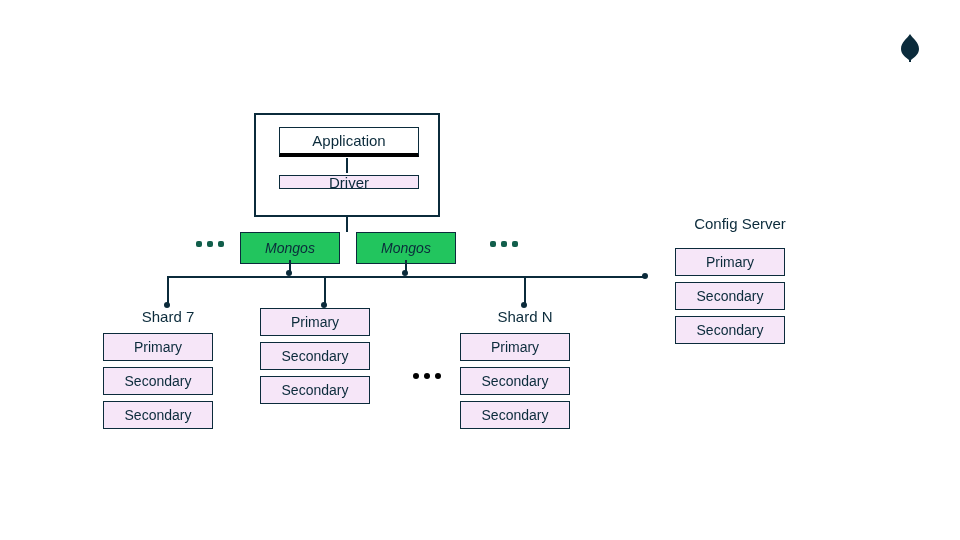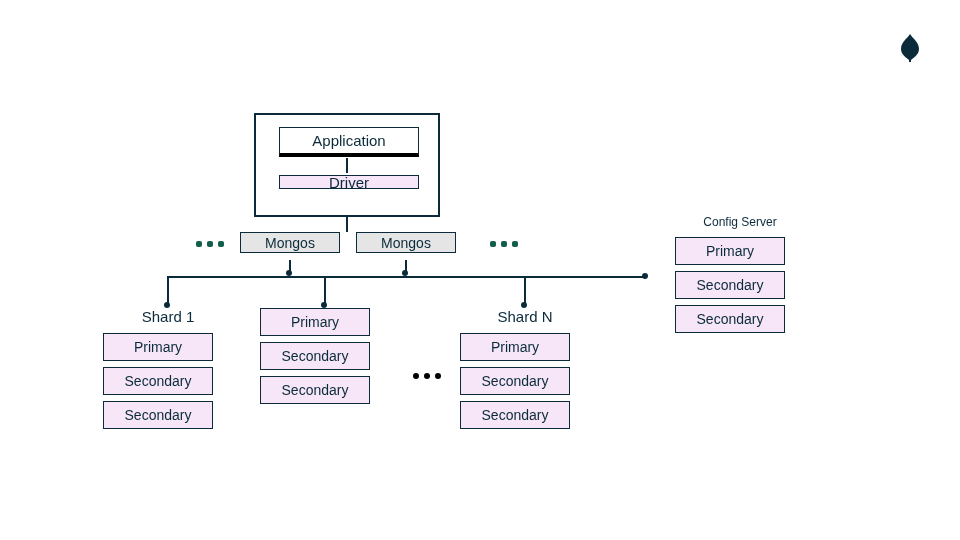--- a/index.html
+++ b/index.html
@@ -23,23 +23,23 @@
   .app-box { top: 12px; height: 30px; border-bottom: 4px solid #000; }
   .driver-box { top: 60px; height: 14px; background: #f6e6f8; }
 
   
   .app-driver-connector {
     position: absolute; left: 346px; top: 158px; width: 2px; height: 15px; background: #0b2b3b;
   }
 
   
   .mongos-box {
-    position: absolute; top: 232px; width: 100px; height: 21px;
-    border: 1px solid #0b2b3b; background: #e5e5e5;
-    font-size: 14px; display: flex; align-items: center; justify-content: center;
+    position: absolute; top: 232px; width: 100px; height: 32px;
+    border: 1px solid #0b2b3b; background: #22c55e;
+    font-size: 14px; display: flex; align-items: center; justify-content: center; font-style: italic;
   }
   .mongos1 { left: 240px; }
   .mongos2 { left: 356px; }
 
   
   .dots-teal { position: absolute; top: 241px; display: flex; gap: 5px; }
   .dots-teal span { width: 6px; height: 6px; background: #115e4b; border-radius: 2px; }
   .dots-teal.left { left: 196px; }
   .dots-teal.right { left: 490px; }
 
@@ -58,21 +58,21 @@
   }
   .shard1 { left: 103px; }
   .shard2 { left: 260px; }
   .shardN { left: 460px; }
 
   .dots-black { position: absolute; left: 413px; top: 373px; display: flex; gap: 5px; }
   .dots-black span { width: 6px; height: 6px; background: #000; border-radius: 50%; }
 
   
   .config-group { position: absolute; left: 675px; top: 215px; width: 130px; text-align: center; }
-  .config-title { font-size: 12px; margin-bottom: 8px; color: #0b2b3b; }
+  .config-title { font-size: 15px; margin-bottom: 16px; color: #0b2b3b; }
 </style>
 </head>
 <body>
 
 <div class="canvas">
 
   <div class="logo">
     <svg viewBox="0 0 20 28">
         <path d="M10 0 C7 5 1 8 1 15 C1 21 7 24 9 26 L9 28 L11 28 L11 26 C13 24 19 21 19 15 C19 8 13 5 10 0 Z" fill="#0b2b3b"></path>
       </svg>
@@ -108,21 +108,21 @@
   <div class="dot-end" style="left:642px; top:273px;"></div>
 
   <div class="v-line" style="left:167px; top:276px; height:28px;"></div>
   <div class="dot-end" style="left:164px; top:302px;"></div>
   <div class="v-line" style="left:324px; top:276px; height:28px;"></div>
   <div class="dot-end" style="left:321px; top:302px;"></div>
   <div class="v-line" style="left:524px; top:276px; height:28px;"></div>
   <div class="dot-end" style="left:521px; top:302px;"></div>
 
   <div class="shard-group shard1">
-    <div class="shard-title">Shard 1</div>
+    <div class="shard-title">Shard 7</div>
     <div class="replica-box">Primary</div>
     <div class="replica-box">Secondary</div>
     <div class="replica-box">Secondary</div>
   </div>
 
   <div class="shard-group shard2">
     <div class="replica-box">Primary</div>
     <div class="replica-box">Secondary</div>
     <div class="replica-box">Secondary</div>
   </div>

